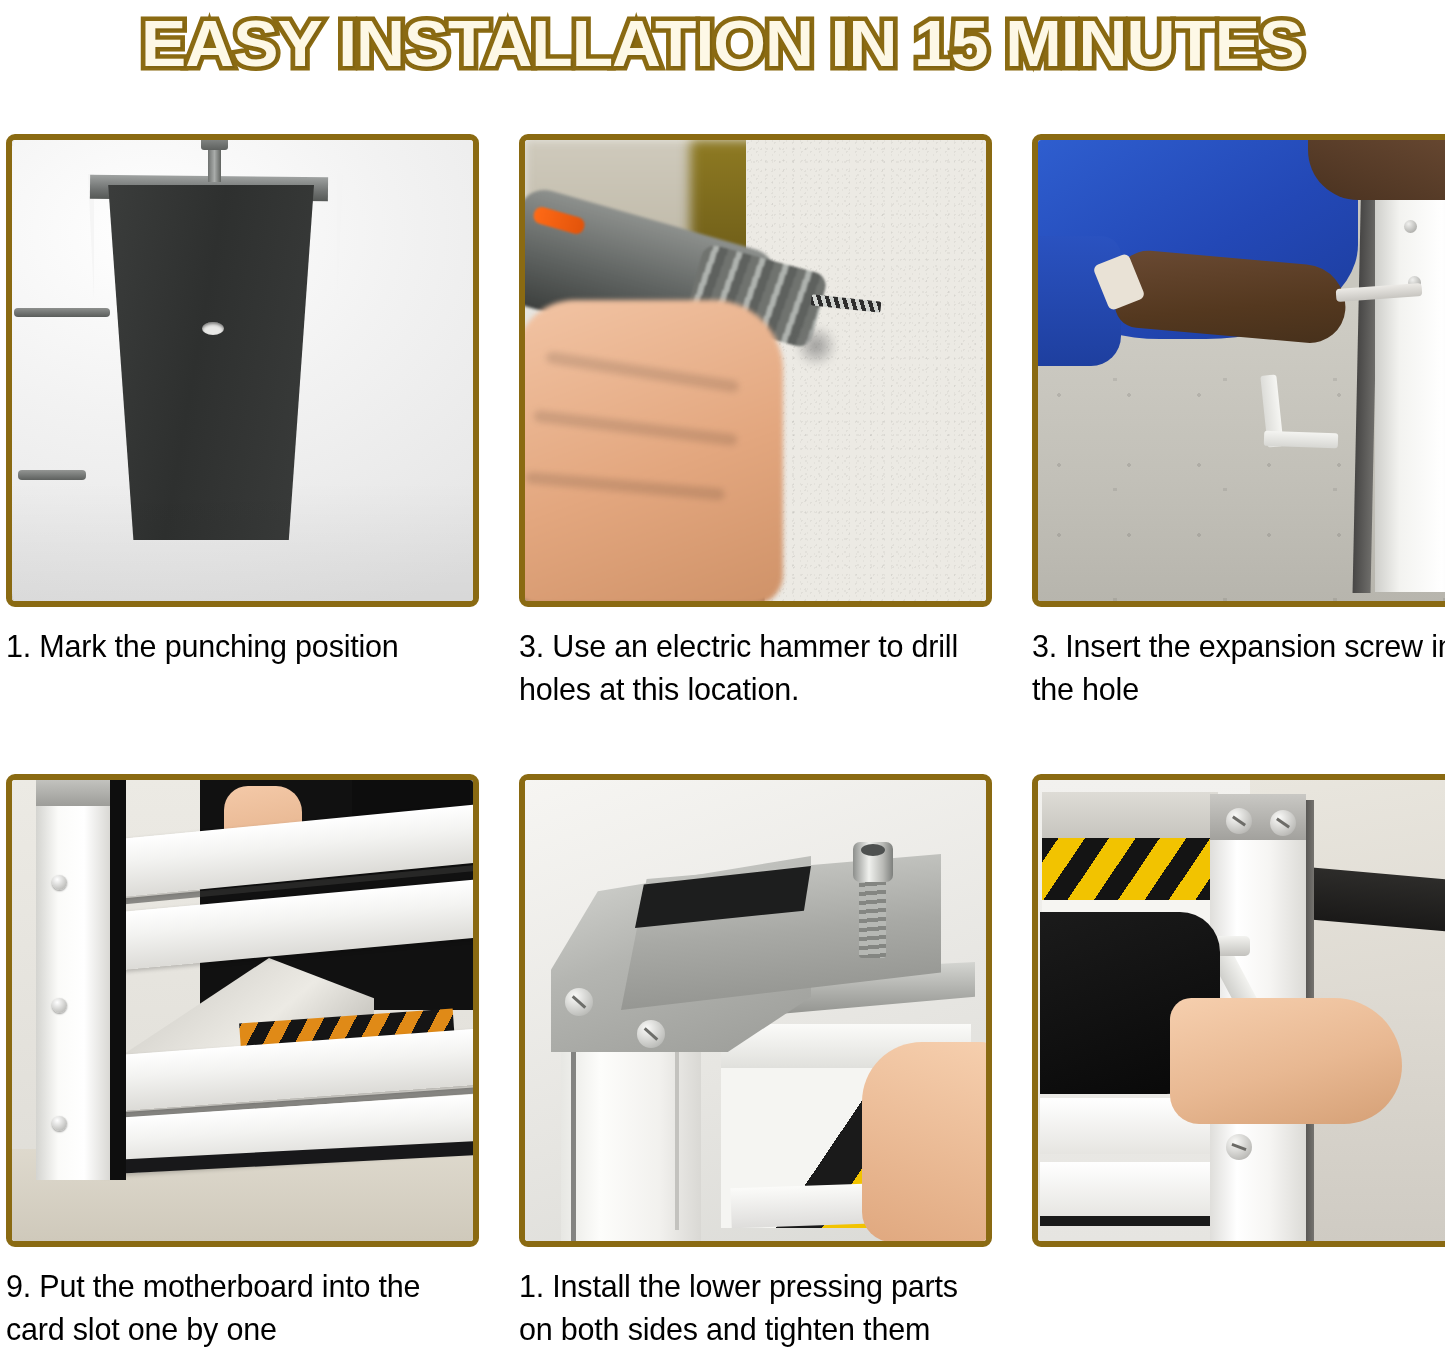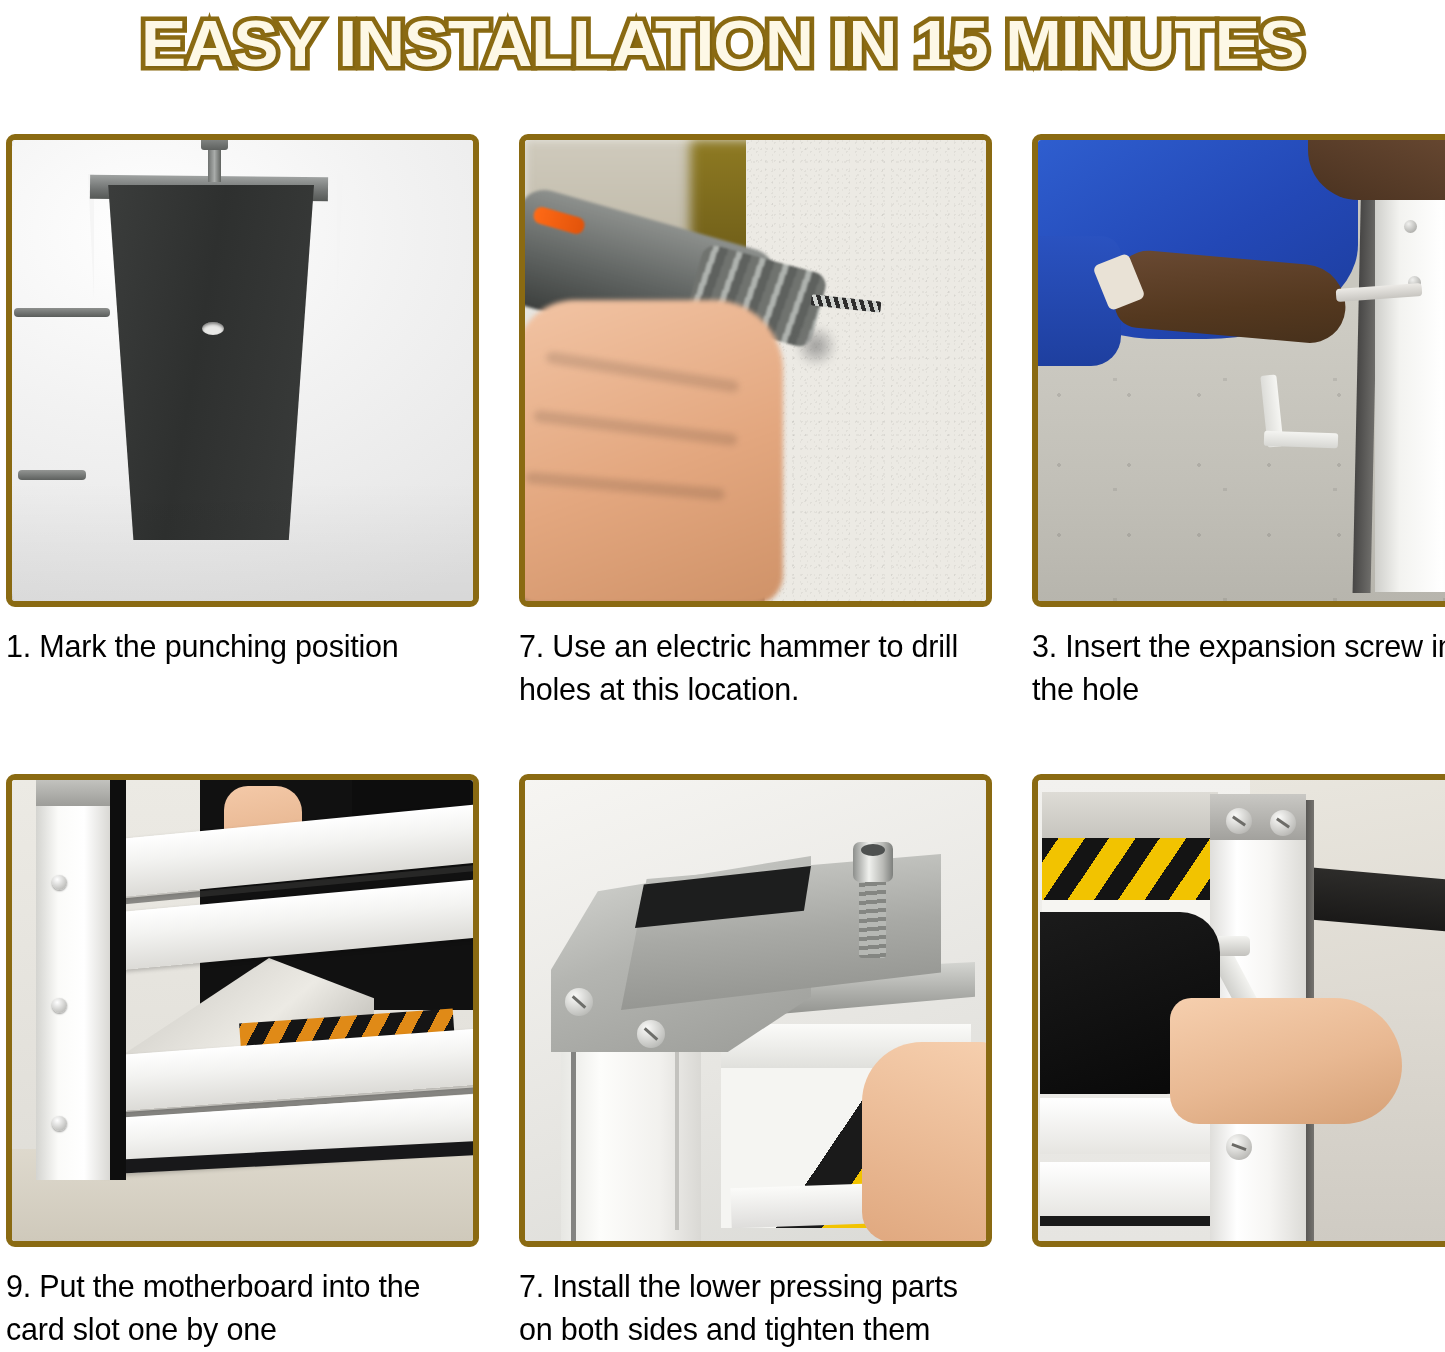--- a/index.html
+++ b/index.html
@@ -364,21 +364,21 @@
         <div class="orange"></div>
         <div class="chuck"></div>
         <div class="dust"></div>
         <div class="bit"></div>
         <div class="hand"></div>
         <div class="fing f1"></div>
         <div class="fing f2"></div>
         <div class="fing f3"></div>
       </div>
     </div>
-    <div class="caption">7. Use an electric hammer to drill holes at this location.</div>
+    <div class="caption">3. Use an electric hammer to drill holes at this location.</div>
   </div>
 
   <div class="cell row1 c3">
     <div class="frame">
       <div class="photo p3">
         <div class="floor"></div>
         <div class="floortex"></div>
         <div class="shirt"></div>
         <div class="shirt2"></div>
         <div class="postedge"></div>
@@ -445,21 +445,21 @@
         <div class="slot"></div>
         <div class="scr sa"></div>
         <div class="scr sb"></div>
         <div class="bolt">
           <div class="thread"></div>
           <div class="bolthead"></div>
           <div class="bolthole"></div>
         </div>
       </div>
     </div>
-    <div class="caption">7. Install the lower pressing parts on both sides and tighten them</div>
+    <div class="caption">1. Install the lower pressing parts on both sides and tighten them</div>
   </div>
 
   <div class="cell row2 c6">
     <div class="frame">
       <div class="photo p6">
         <div class="wall"></div>
         <div class="baseboard"></div>
         <div class="floor"></div>
         <div class="panelarea"></div>
         <div class="topbar"></div>

